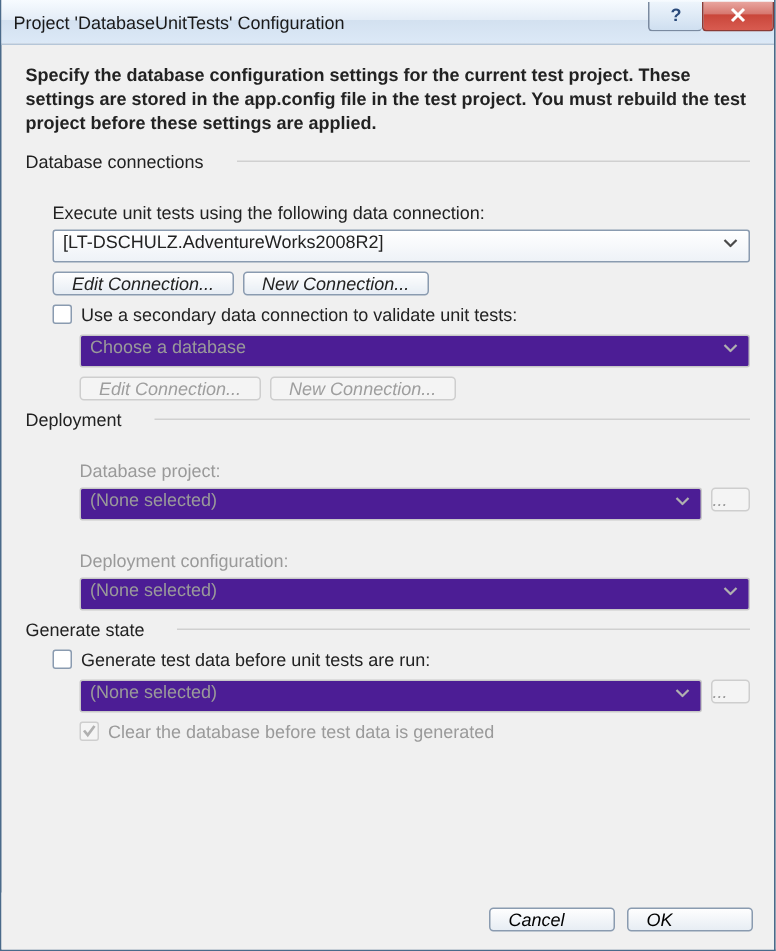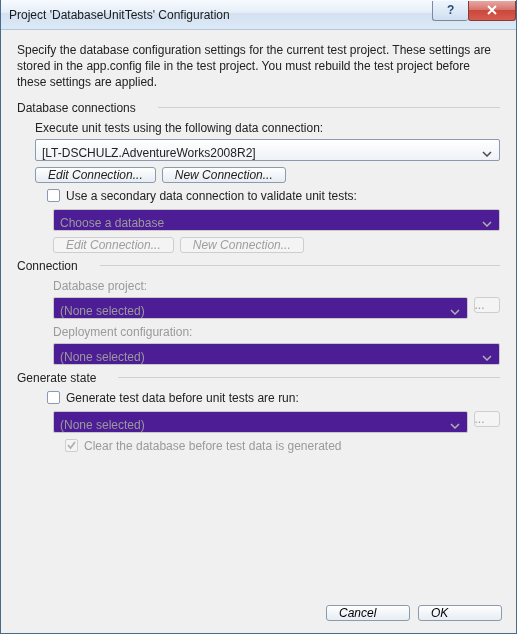--- a/index.html
+++ b/index.html
@@ -36,30 +36,30 @@
     border-color:#8a3a35;
     margin-right: 0px;
   }
   .titlebar .ctrl.close svg path { stroke:#fff; }
   .body {
     flex: 1;
     padding: 12px 16px 8px 16px;
     color: #222;
     overflow: hidden;
   }
-  .intro { line-height: 1.35; margin-bottom: 10px; }
+  .intro { line-height: 1.35; margin-bottom: 10px; font-weight: bold; }
   .group-label { margin: 6px 0 4px 0; display:flex; align-items:center; gap:22px;}
   .group-label .line { flex:1; height:1px; background:#d0d0d0; }
   .indent { margin-left: 18px; }
-  .field-label { margin: 6px 0 4px 0; }
+  .field-label { margin: 20px 0 4px 0; }
   .dropdown {
     height: 22px;
     border: 1px solid #8a9bb0;
     background: linear-gradient(to bottom,#fff,#eef2f7);
-    display:flex; align-items:flex-end;
+    display:flex; align-items:flex-start;
     padding: 0 4px 0 6px;
     border-radius: 2px;
   }
   .dropdown.disabled { border-color:#c8c8c8; background:#4c1d95; color:#9a9a9a; }
   .dropdown .dd-text { flex:1; overflow:hidden; white-space:nowrap; }
   .dropdown .dd-arrow { width:16px; text-align:center; }
   .dd-arrow svg path { stroke:#4a4a4a; }
   .dropdown.disabled .dd-arrow svg path { stroke:#b0b0b0; }
   .btnrow { display:flex; gap:6px; margin:6px 0; }
   .btn {
@@ -67,21 +67,21 @@
     padding: 0 12px;
     border: 1px solid #8a9bb0;
     background: linear-gradient(to bottom,#fefefe,#e7edf4);
     border-radius: 3px;
     display:flex; align-items:center; justify-content:flex-start;
     cursor: default;
     font-style: italic;
   }
   .btn.disabled { border-color:#cecece; background:#f4f4f4; color:#9e9e9e; }
   .btn.small { width:26px; padding:0; }
-  .cbrow { display:flex; align-items:center; gap:6px; margin:6px 12px; }
+  .cbrow { display:flex; align-items:center; gap:6px; margin:6px 0; }
   .cb {
     width:13px; height:13px; border:1px solid #8a9bb0; background:#fff; border-radius:2px;
     display:flex; align-items:center; justify-content:center;
   }
   .cb.disabled { border-color:#cecece; background:#f4f4f4; }
   .cb .check { display:none; }
   .cb.checked .check { display:block; }
   .row-with-browse { display:flex; gap:6px; align-items:stretch; }
   .row-with-browse .dropdown { flex:1; }
   .footer {
@@ -157,21 +157,21 @@
               <span>Edit Connection...</span>
             </div>
           <div class="btn disabled">
               <span>New Connection...</span>
             </div>
         </div>
       </div>
     </div>
 
     <div class="group-label">
-      <span>Connection</span>
+      <span>Deployment</span>
       <span class="line"></span>
     </div>
 
     <div class="indent">
 
       <div class="indent disabled-text">
         <div class="field-label">Database project:</div>
         <div class="row-with-browse">
           <div class="dropdown disabled">
             <span class="dd-text">(None selected)</span>

